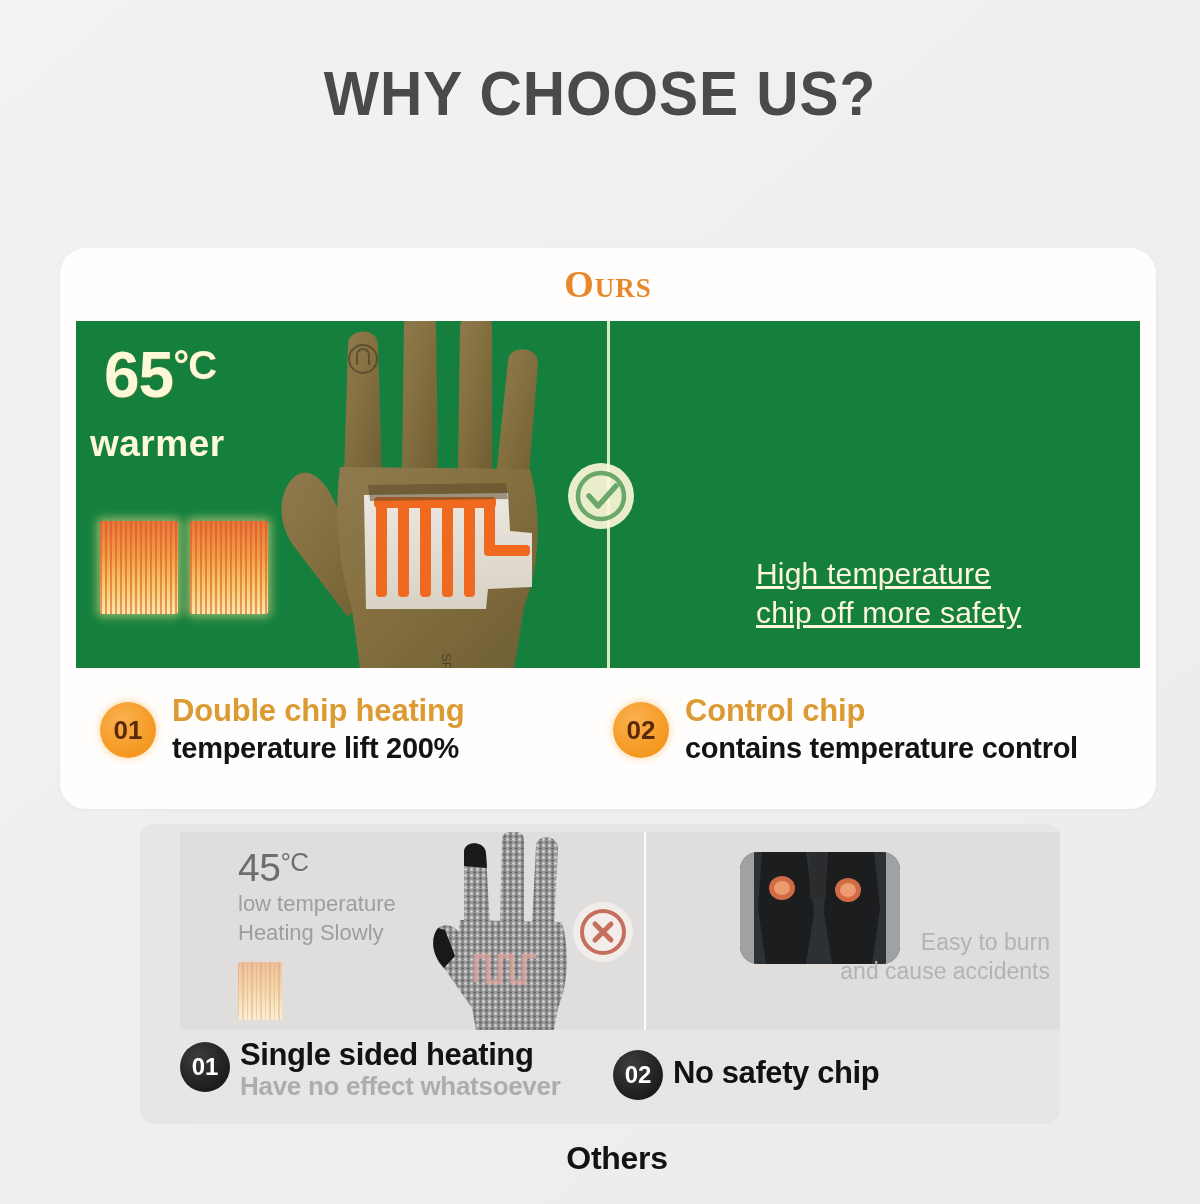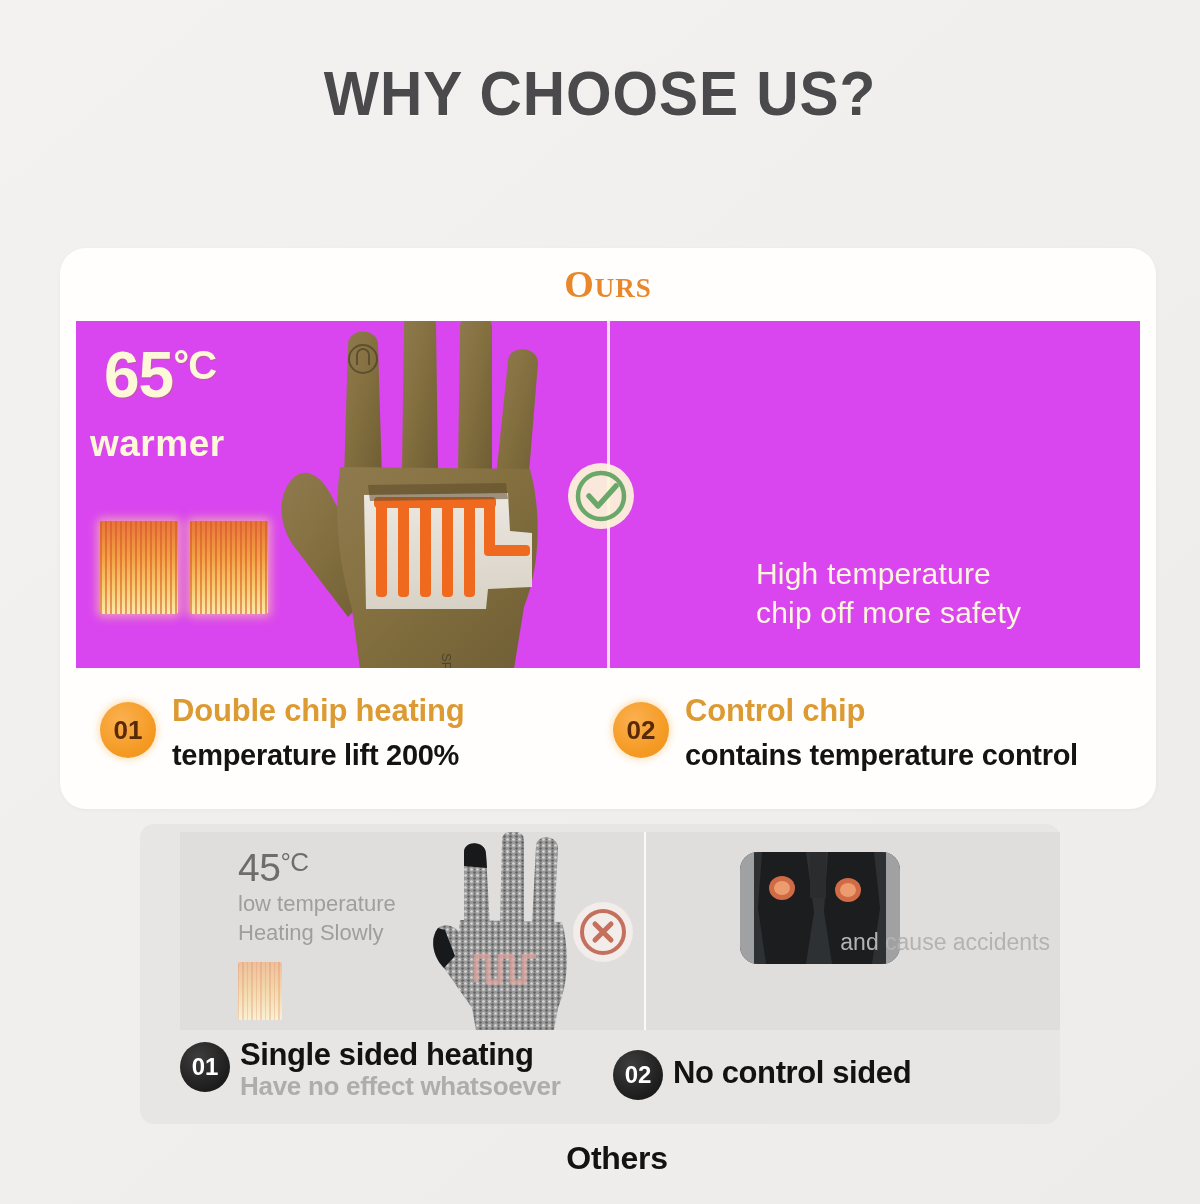--- a/index.html
+++ b/index.html
@@ -43,21 +43,21 @@
     font-size: 38px; font-weight: 700;
     font-variant: small-caps;
     font-family: "Liberation Serif", serif;
     letter-spacing: 1px;
   }
 
   
   #orange-panel {
     position: absolute; left: 16px; top: 73px;
     width: 1064px; height: 347px;
-    background: #d946ef;
+    background: #15803d;
     overflow: hidden;
   }
   #panel-divider {
     position: absolute; left: 531px; top: 0;
     width: 3px; height: 347px;
     background: rgba(255,252,225,0.85);
   }
 
   
   #temp-hot {
@@ -125,21 +125,21 @@
     font-size: 31px; font-weight: 700;
     color: #dc9a33;
     line-height: 1.12;
     letter-spacing: -0.2px;
   }
   .feat-sub {
     font-size: 29px; font-weight: 700;
     color: #131313;
     line-height: 1.18;
     letter-spacing: -0.3px;
-    margin-top: 9px;
+    margin-top: 2px;
   }
 
   
   #others-card {
     position: absolute; left: 140px; top: 824px;
     width: 920px; height: 300px;
     background: #e7e6e4;
     border-radius: 14px;
   }
   #gray-panel {
@@ -292,21 +292,21 @@
           <rect x="228" y="228" width="46" height="11" rx="4"></rect>
         </g>
 
         <path d="M112 168 L 250 166 L 252 182 L 114 184 Z" fill="#5d4a2c" opacity="0.55"></path>
 
         <text x="186" y="336" transform="rotate(90 186 336)" font-family="Liberation Sans, sans-serif" font-size="13" fill="#44392a" opacity="0.75">SPORT</text>
       </svg>
 
     </div>
 
-    <div id="hitemp-text" style="left:696px; top:306px; position:absolute;">
+    <div id="hitemp-text" style="left:696px; top:306px; position:absolute;text-decoration:underline;">
       <div>High temperature</div>
       <div>chip off more safety</div>
     </div>
 
   </div>
 
   <svg id="check-badge" viewBox="0 0 70 70">
     <circle cx="35" cy="35" r="33" fill="#fdf6d8" opacity="0.92"></circle>
     <circle cx="35" cy="35" r="23" fill="none" stroke="#6aa86a" stroke-width="4.5"></circle>
     <path d="M23 35 L32 45 L50 25" fill="none" stroke="#6aa86a" stroke-width="5.5" stroke-linecap="round" stroke-linejoin="round"></path>
@@ -368,36 +368,37 @@
           <path d="M88 0 L134 0 L140 56 L132 112 L92 112 L84 60 Z" fill="#1b1d1f"></path>
           <rect x="70" y="0" width="16" height="46" fill="#2a2c2e"></rect>
           <ellipse cx="42" cy="36" rx="13" ry="12" fill="#e0724a" opacity="0.92"></ellipse>
           <ellipse cx="42" cy="36" rx="8" ry="7" fill="#f0a274" opacity="0.9"></ellipse>
           <ellipse cx="108" cy="38" rx="13" ry="12" fill="#e0724a" opacity="0.92"></ellipse>
           <ellipse cx="108" cy="38" rx="8" ry="7" fill="#f0a274" opacity="0.9"></ellipse>
         </svg>
       </div>
 
       <div id="burn-text" style="top:96px;">
+        <div>Easy to burn</div>
         <div>and cause accidents</div>
       </div>
     </div>
 
     <div id="feat-o01" style="position:absolute; left:40px; top:214px;">
       <div class="badge-dark">01</div>
       <div class="ofeat-texts">
         <div class="ofeat-head">Single sided heating</div>
         <div class="ofeat-sub">Have no effect whatsoever</div>
       </div>
     </div>
 
     <div id="feat-o02" style="position:absolute; left:473px; top:222px;">
       <div class="badge-dark">02</div>
       <div class="ofeat-texts">
-        <div class="ofeat-head">No control sided</div>
+        <div class="ofeat-head">No safety chip</div>
       </div>
     </div>
   </div>
 
   <svg id="x-badge" viewBox="0 0 62 62">
     <circle cx="31" cy="31" r="30" fill="#f2eceb" opacity="0.95"></circle>
     <circle cx="31" cy="31" r="21" fill="none" stroke="#c4705c" stroke-width="4"></circle>
     <path d="M23 23 L39 39 M39 23 L23 39" stroke="#c4705c" stroke-width="5" stroke-linecap="round"></path>
   </svg>
 

